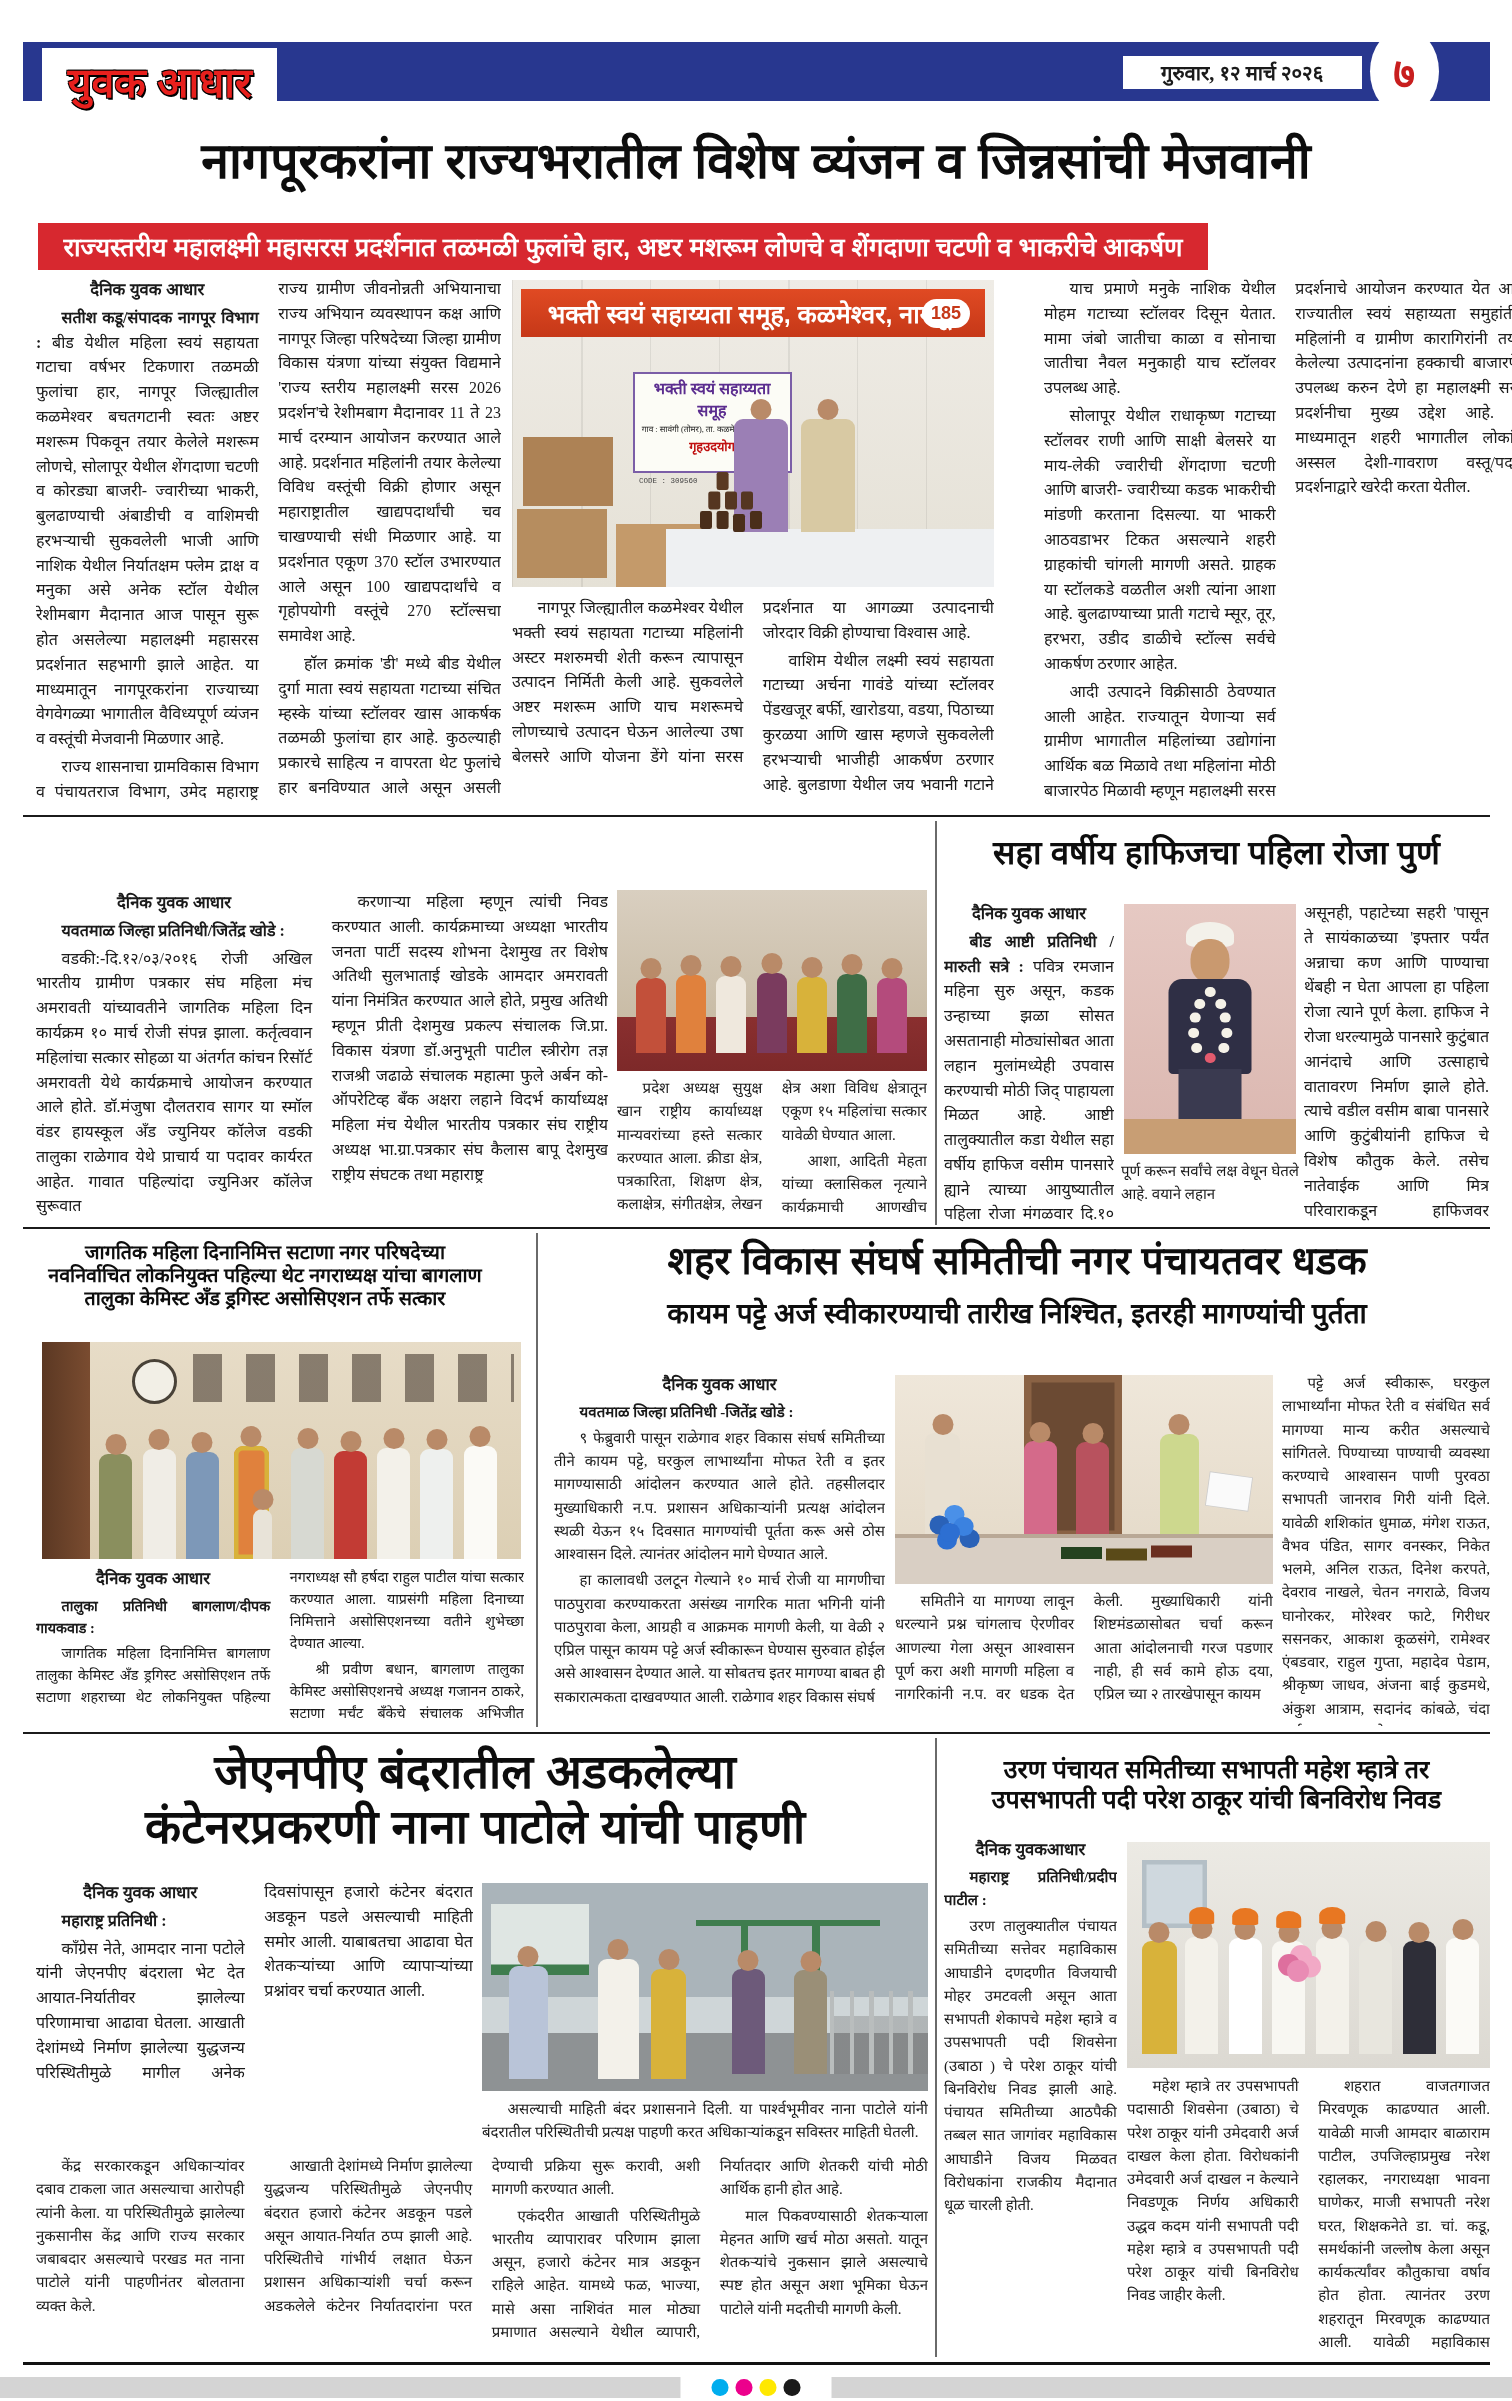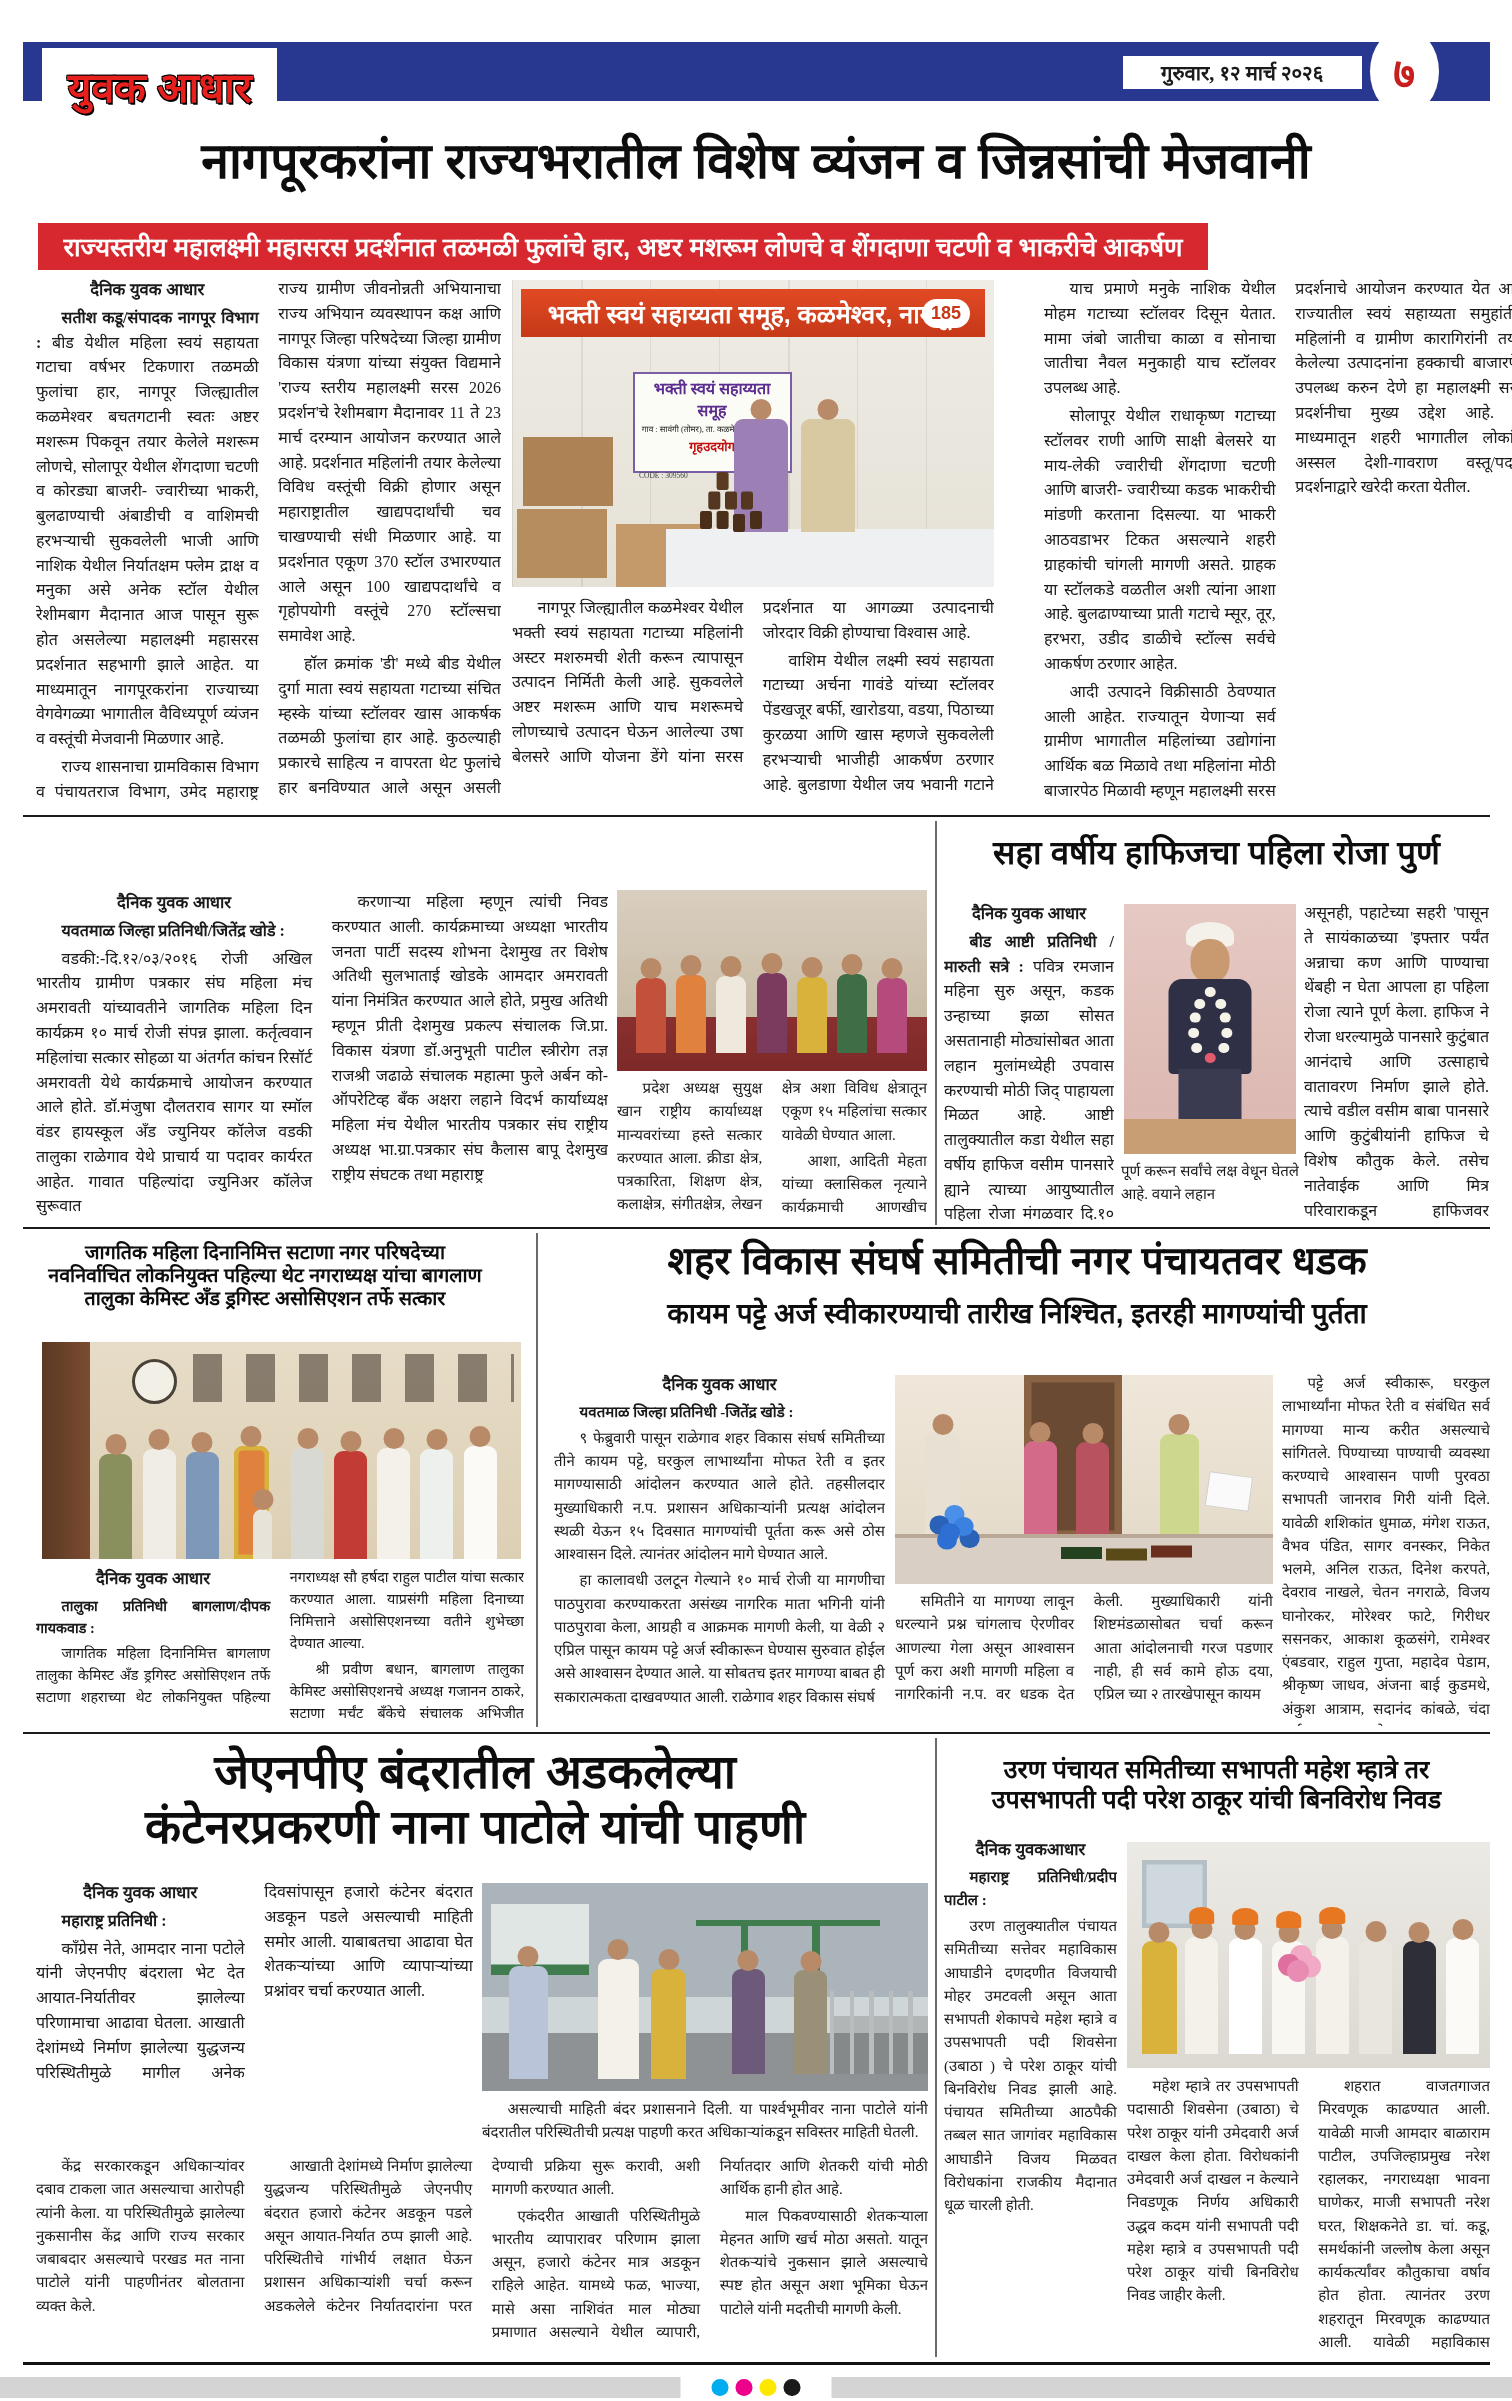--- a/index.html
+++ b/index.html
@@ -1,21 +1,21 @@
 <!DOCTYPE html>
 <html style="font-size:12px"><head>
 <meta charset="utf-8">
 <style>
   html,body{margin:0;padding:0;background:#fff;}
   .page{position:relative;width:1512px;height:2401px;background:#fff;overflow:hidden;
         font-family:"Liberation Serif",serif;color:#1a1a1a;}
   
   .mast{position:absolute;left:22.6px;top:42px;width:1467px;height:59px;background:#28378f;}
   .mast-logo{position:absolute;left:19.6px;top:6px;width:235px;height:66px;background:#fff;
-             display:flex;align-items:flex-end;justify-content:center;}
+             display:flex;align-items:center;justify-content:center;}
   .mast-logo span{font-family:"Liberation Sans",sans-serif;font-weight:900;font-size:41px;color:#e8201d;
              text-shadow:1.5px 1.5px 0 #000,-0.8px -0.8px 0 #000,0.8px -0.8px 0 #000,-0.8px 0.8px 0 #000;}
   .mast-date{position:absolute;right:128px;top:13.6px;width:239px;height:33px;background:#fff;
              display:flex;align-items:center;justify-content:center;font-weight:bold;font-size:20.3px;}
   .mast-page{position:absolute;right:51px;top:-13.6px;width:69px;height:87px;background:#fff;border-radius:50%;
              display:flex;align-items:center;justify-content:center;color:#c81e1e;font-size:42px;font-weight:bold;}
   
   .h-main{position:absolute;left:30px;top:134px;width:1452px;text-align:center;
           font-family:"Liberation Sans",sans-serif;font-weight:800;font-size:50px;line-height:1.1;color:#0d0d0d;}
   .subbar{position:absolute;left:38px;top:223px;width:1170px;height:47px;background:#d7282f;color:#fff;
@@ -47,21 +47,21 @@
   .stall-banner{position:absolute;top:9px;left:9px;right:9px;height:48px;
                 background:linear-gradient(#e04a23,#c63818);color:#fff;display:flex;align-items:center;justify-content:center;
                 font-family:"Liberation Sans",sans-serif;font-weight:bold;font-size:25px;}
   .stall-badge{position:absolute;right:15px;top:9.8px;width:48px;height:29px;background:#fff;color:#c63818;
                border-radius:15px;display:flex;align-items:center;justify-content:center;font-size:18px;}
   .stall-sign{position:absolute;left:25%;top:30%;width:33%;height:33%;background:#fcfcf6;border:2.3px solid #7b5ea7;
               text-align:center;padding:3px 4.5px;box-sizing:border-box;}
   .sg1{color:#5b2d8f;font-weight:bold;font-size:16px;}
   .sg2{font-size:8.3px;margin-top:1.5px;}
   .sg3{font-size:12.8px;color:#c01010;font-weight:bold;margin-top:3px;}
-  .sg4{font-size:7.5px;text-align:left;margin-top:16px;color:#444;}
+  .sg4{font-size:7.5px;text-align:left;margin-top:22px;color:#444;font-family:Liberation Mono, monospace;}
   .stall-table{position:absolute;bottom:0;left:32%;right:0;height:19%;background:#eef0f2;}
   .jars{position:absolute;bottom:19%;left:39%;width:12px;height:18px;background:#4a2e1a;border-radius:2.3px;
         box-shadow:16.6px 0 0 #4a2e1a,33px 3px 0 #4a2e1a,50px 0 0 #4a2e1a,8.3px -19.6px 0 #553621,25px -19.6px 0 #553621,41px -19.6px 0 #553621,16.6px -39px 0 #5a3a22;}
   .boxes{position:absolute;left:1%;bottom:3%;width:90px;height:69px;background:#b68d5f;
          box-shadow:6px -72px 0 #ad8255,99px 15px 0 #c49a6a;}
   
   .awardp{background:linear-gradient(#d9cfc0,#c9bca6 70%,#8a2f2f 70%,#7d2929);}
   
   .satkarp{background:linear-gradient(#e7dcc7,#dccfb4);}
   .pillar{position:absolute;left:0;top:0;width:48px;height:100%;background:linear-gradient(90deg,#5b3823,#7a4c30);}

